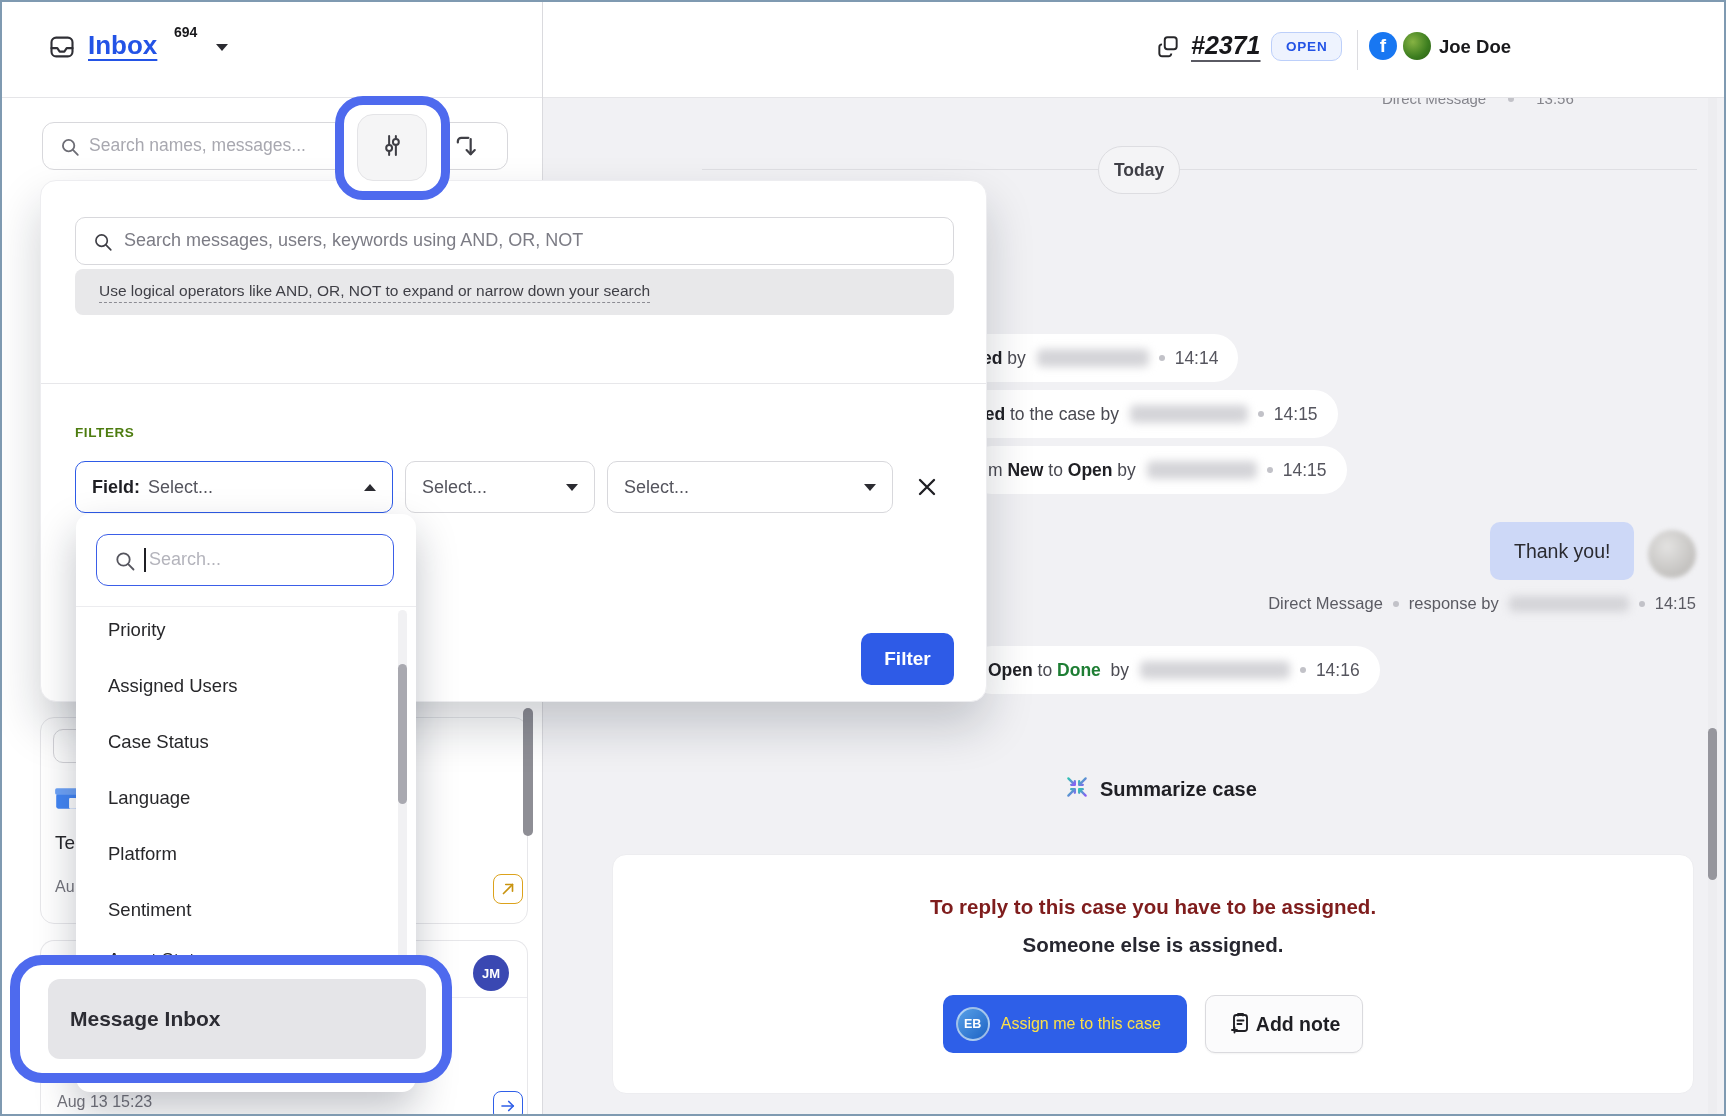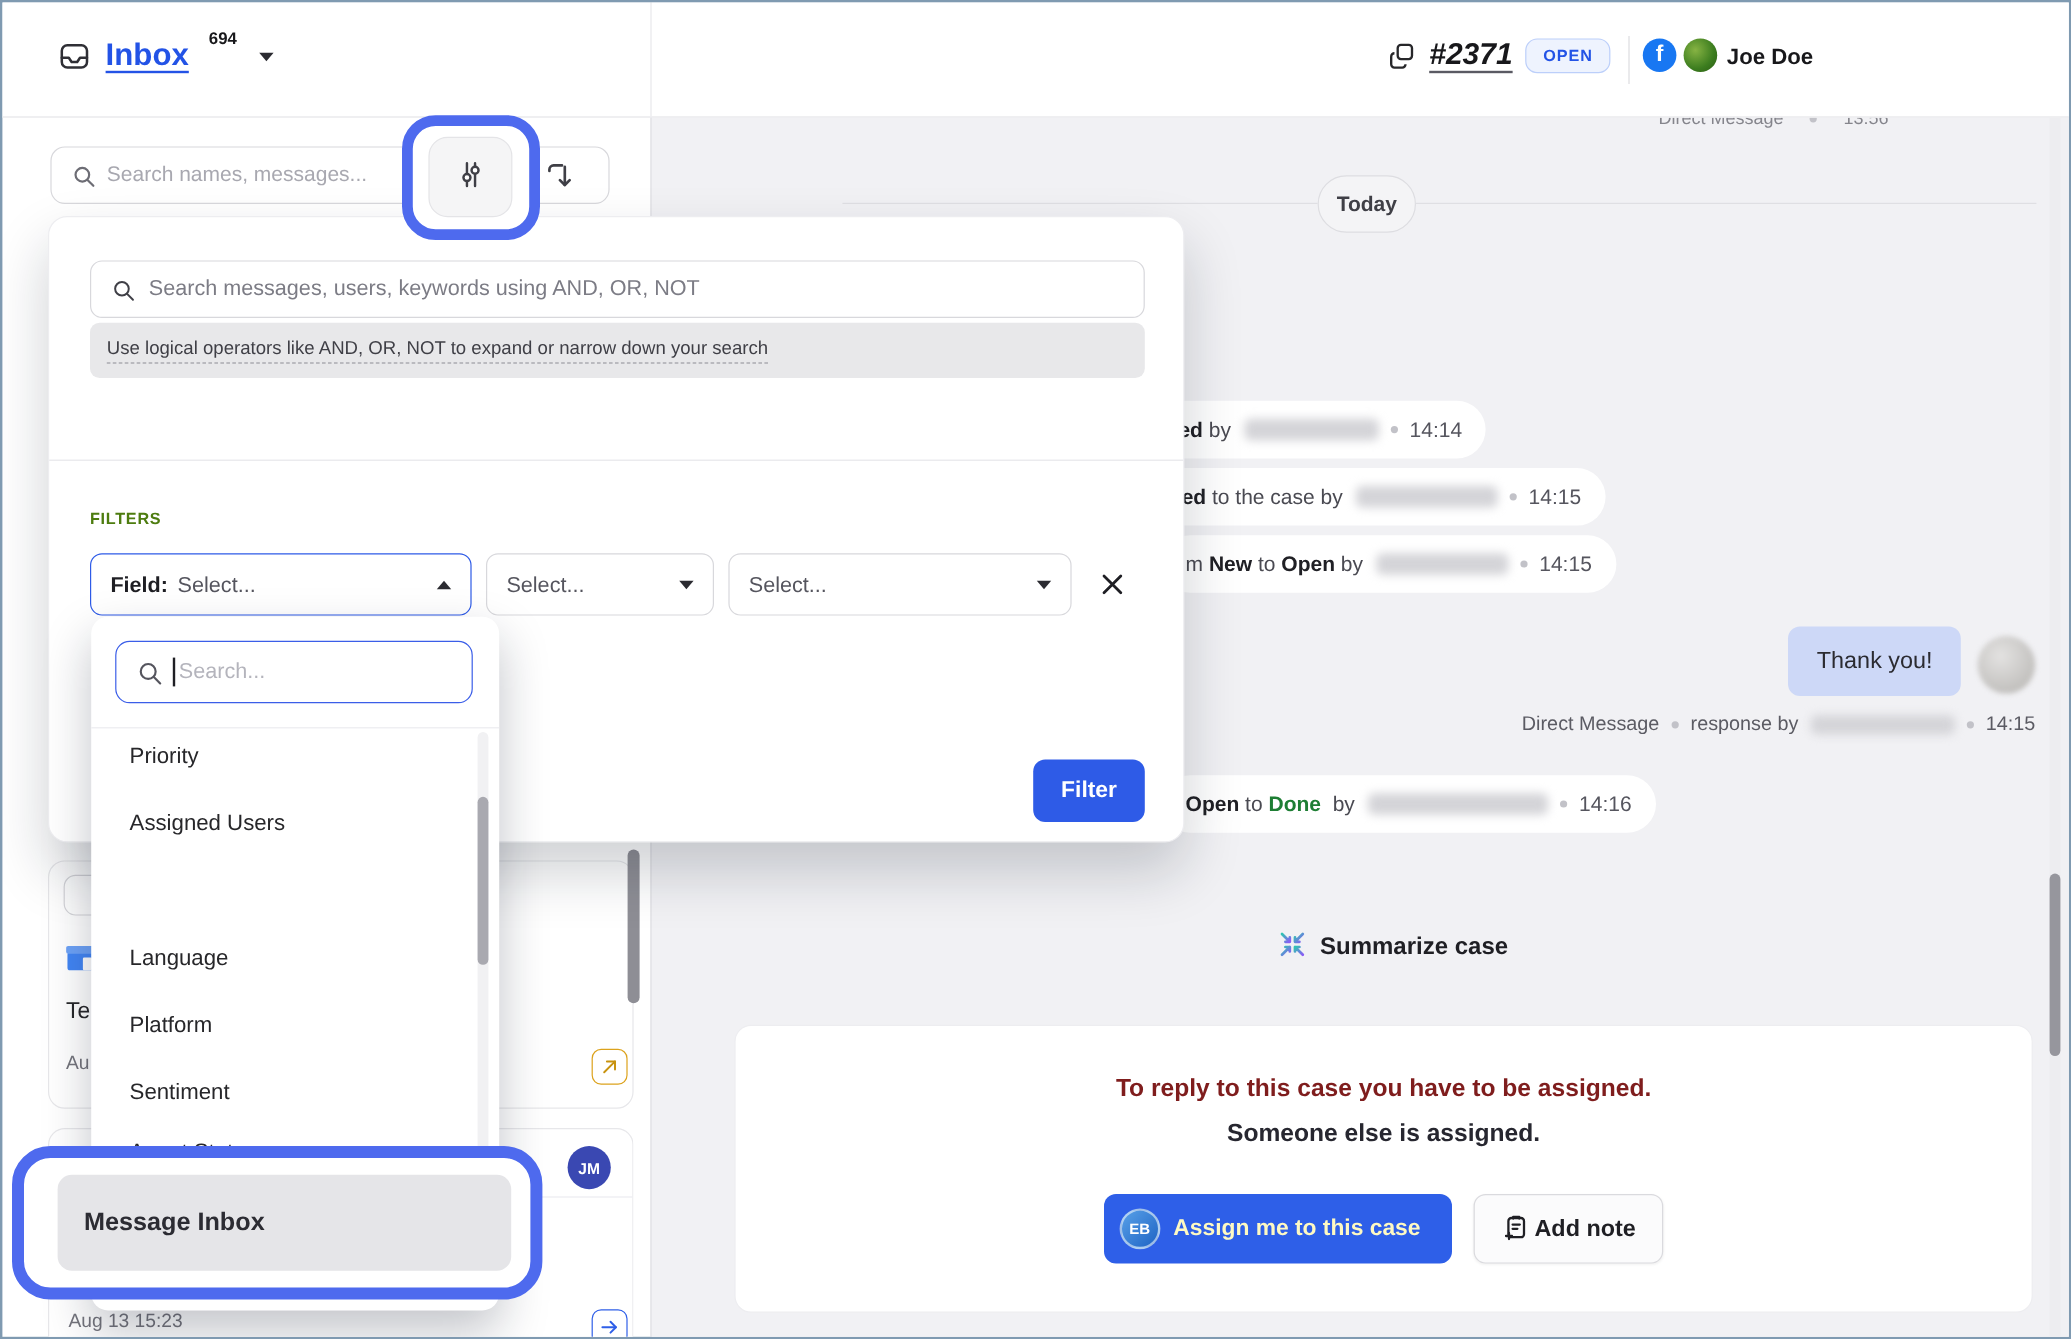--- a/index.html
+++ b/index.html
@@ -44,21 +44,21 @@
   .c2-jm { position:absolute; left:432px; top:14px; width:36px; height:36px; border-radius:50%; background:#3a48b2; color:#fff; font-size:13px; font-weight:700; display:flex; align-items:center; justify-content:center; }
   .c2-line { position:absolute; left:400px; right:0; top:56px; height:1px; background:#ececf0; }
   .c2-date { position:absolute; left:16px; top:152px; font-size:16px; color:#74747c; }
   .c2-go { left:452px; top:150px; border:1.5px solid #2f5fe8; }
 
   
   .modal { left:38px; top:178px; width:947px; height:522px; background:#fff; border:1px solid #ededf0; border-radius:16px; box-shadow:0 24px 48px rgba(15,23,42,.2); z-index:40; }
   .m-search { position:absolute; left:34px; top:36px; width:879px; height:48px; border:1.5px solid #d8d8dc; border-radius:10px; }
   .m-search input { position:absolute; left:48px; top:0; width:700px; height:45px; border:none; outline:none; font-size:18px; font-family:inherit; background:transparent; color:#27272a; }
   .m-search input::placeholder { color:#7c7c85; }
-  .m-helper { position:absolute; left:34px; top:88px; width:879px; height:46px; background:#e8e8ea; border-radius:8px; display:flex; align-items:center; padding-left:14px; font-size:15.5px; color:#3f3f46; }
+  .m-helper { position:absolute; left:34px; top:88px; width:879px; height:46px; background:#e8e8ea; border-radius:8px; display:flex; align-items:center; padding-left:24px; font-size:15.5px; color:#3f3f46; }
   .m-helper span { border-bottom:1.5px dashed #8c8c94; padding-bottom:2px; }
   .m-divider { position:absolute; left:0; top:202px; width:100%; height:1px; background:#e7e7ea; }
   .m-filters-label { position:absolute; left:34px; top:244px; font-size:13.5px; font-weight:700; color:#4d7c0f; letter-spacing:.6px; }
   .sel { position:absolute; top:280px; height:52px; border-radius:10px; background:#fff; display:flex; align-items:center; padding:0 16px; font-size:18px; color:#55555e; cursor:pointer; }
   .sel-1 { left:34px; width:318px; border:1.5px solid #2e5be7; }
   .sel-1 b { color:#1f1f24; margin-right:8px; }
   .sel-2 { left:364px; width:190px; border:1.5px solid #d8d8dc; }
   .sel-3 { left:566px; width:286px; border:1.5px solid #d8d8dc; }
   .sel .sp { flex:1; }
   .caret-up { width:0; height:0; border-left:6px solid transparent; border-right:6px solid transparent; border-bottom:7px solid #2b2b31; }
@@ -99,21 +99,21 @@
 
   .summ { left:1062px; top:772px; display:flex; align-items:center; gap:10px; z-index:2; cursor:pointer; }
   .summ-label { font-size:20px; font-weight:700; color:#1f1f24; }
 
   .reply-card { left:610px; top:852px; width:1082px; height:240px; background:#fff; border:1px solid #ededf0; border-radius:14px; z-index:2; }
   .rc-l1 { position:absolute; left:0; top:40px; width:100%; text-align:center; font-size:20.5px; font-weight:600; color:#7f1d1d; }
   .rc-l2 { position:absolute; left:0; top:78px; width:100%; text-align:center; font-size:20.5px; font-weight:600; color:#272730; }
   .rc-btns { position:absolute; left:0; top:140px; width:100%; display:flex; justify-content:center; gap:18px; }
   .btn-assign { height:58px; border:none; border-radius:10px; background:#2e5fe8; display:flex; align-items:center; gap:11px; padding:0 26px 0 13px; cursor:pointer; font-family:inherit; }
   .eb-av { width:34px; height:34px; border-radius:50%; background:linear-gradient(135deg,#58a0e8,#1d63c4); border:2px solid rgba(255,255,255,.55); color:#fff; font-size:12.5px; font-weight:700; display:flex; align-items:center; justify-content:center; }
-  .btn-assign .lbl { color:#fef9c3; font-size:19px; font-weight:700; }
+  .btn-assign .lbl { color:#fde047; font-size:16px; font-weight:400; }
   .btn-note { height:58px; border:1.5px solid #dadade; border-radius:10px; background:#fbfbfc; display:flex; align-items:center; gap:4px; padding:0 22px; cursor:pointer; font-family:inherit; box-shadow:0 1px 2px rgba(0,0,0,.05); }
   .btn-note .lbl { color:#1f1f24; font-size:19.5px; font-weight:700; }
 
   .rtrack { left:1706px; top:96px; width:9px; height:1018px; background:#ededf0; z-index:3; }
   .rthumb { left:1706px; top:726px; width:9px; height:152px; background:#96969d; border-radius:5px; z-index:4; cursor:pointer; }
 </style>
 </head>
 <body>
 
 <div id="frame">
@@ -323,20 +323,21 @@
             <circle cx="10.5" cy="10.5" r="6.2"></circle>
             <path d="M15.2 15.2L20.5 20.5"></path>
           </svg>
       </span>
       <span class="dd-cursor"></span>
       <input placeholder="Search..." style="">
     </div>
     <div class="dd-line"></div>
     <div class="dd-item" style="top:88px;">Priority</div>
     <div class="dd-item" style="top:144px;">Assigned Users</div>
+    <div class="dd-item" style="top:200px;">Case Status</div>
     <div class="dd-item" style="top:256px;">Language</div>
     <div class="dd-item" style="top:312px;">Platform</div>
     <div class="dd-item" style="top:368px;">Sentiment</div>
     <div class="dd-item" style="top:418px;">Agent Status</div>
     <div class="dd-track"></div>
     <div class="dd-thumb"></div>
   </div>
 
   <div class="abs ann filter-ann">
     <div class="filter-btn">

